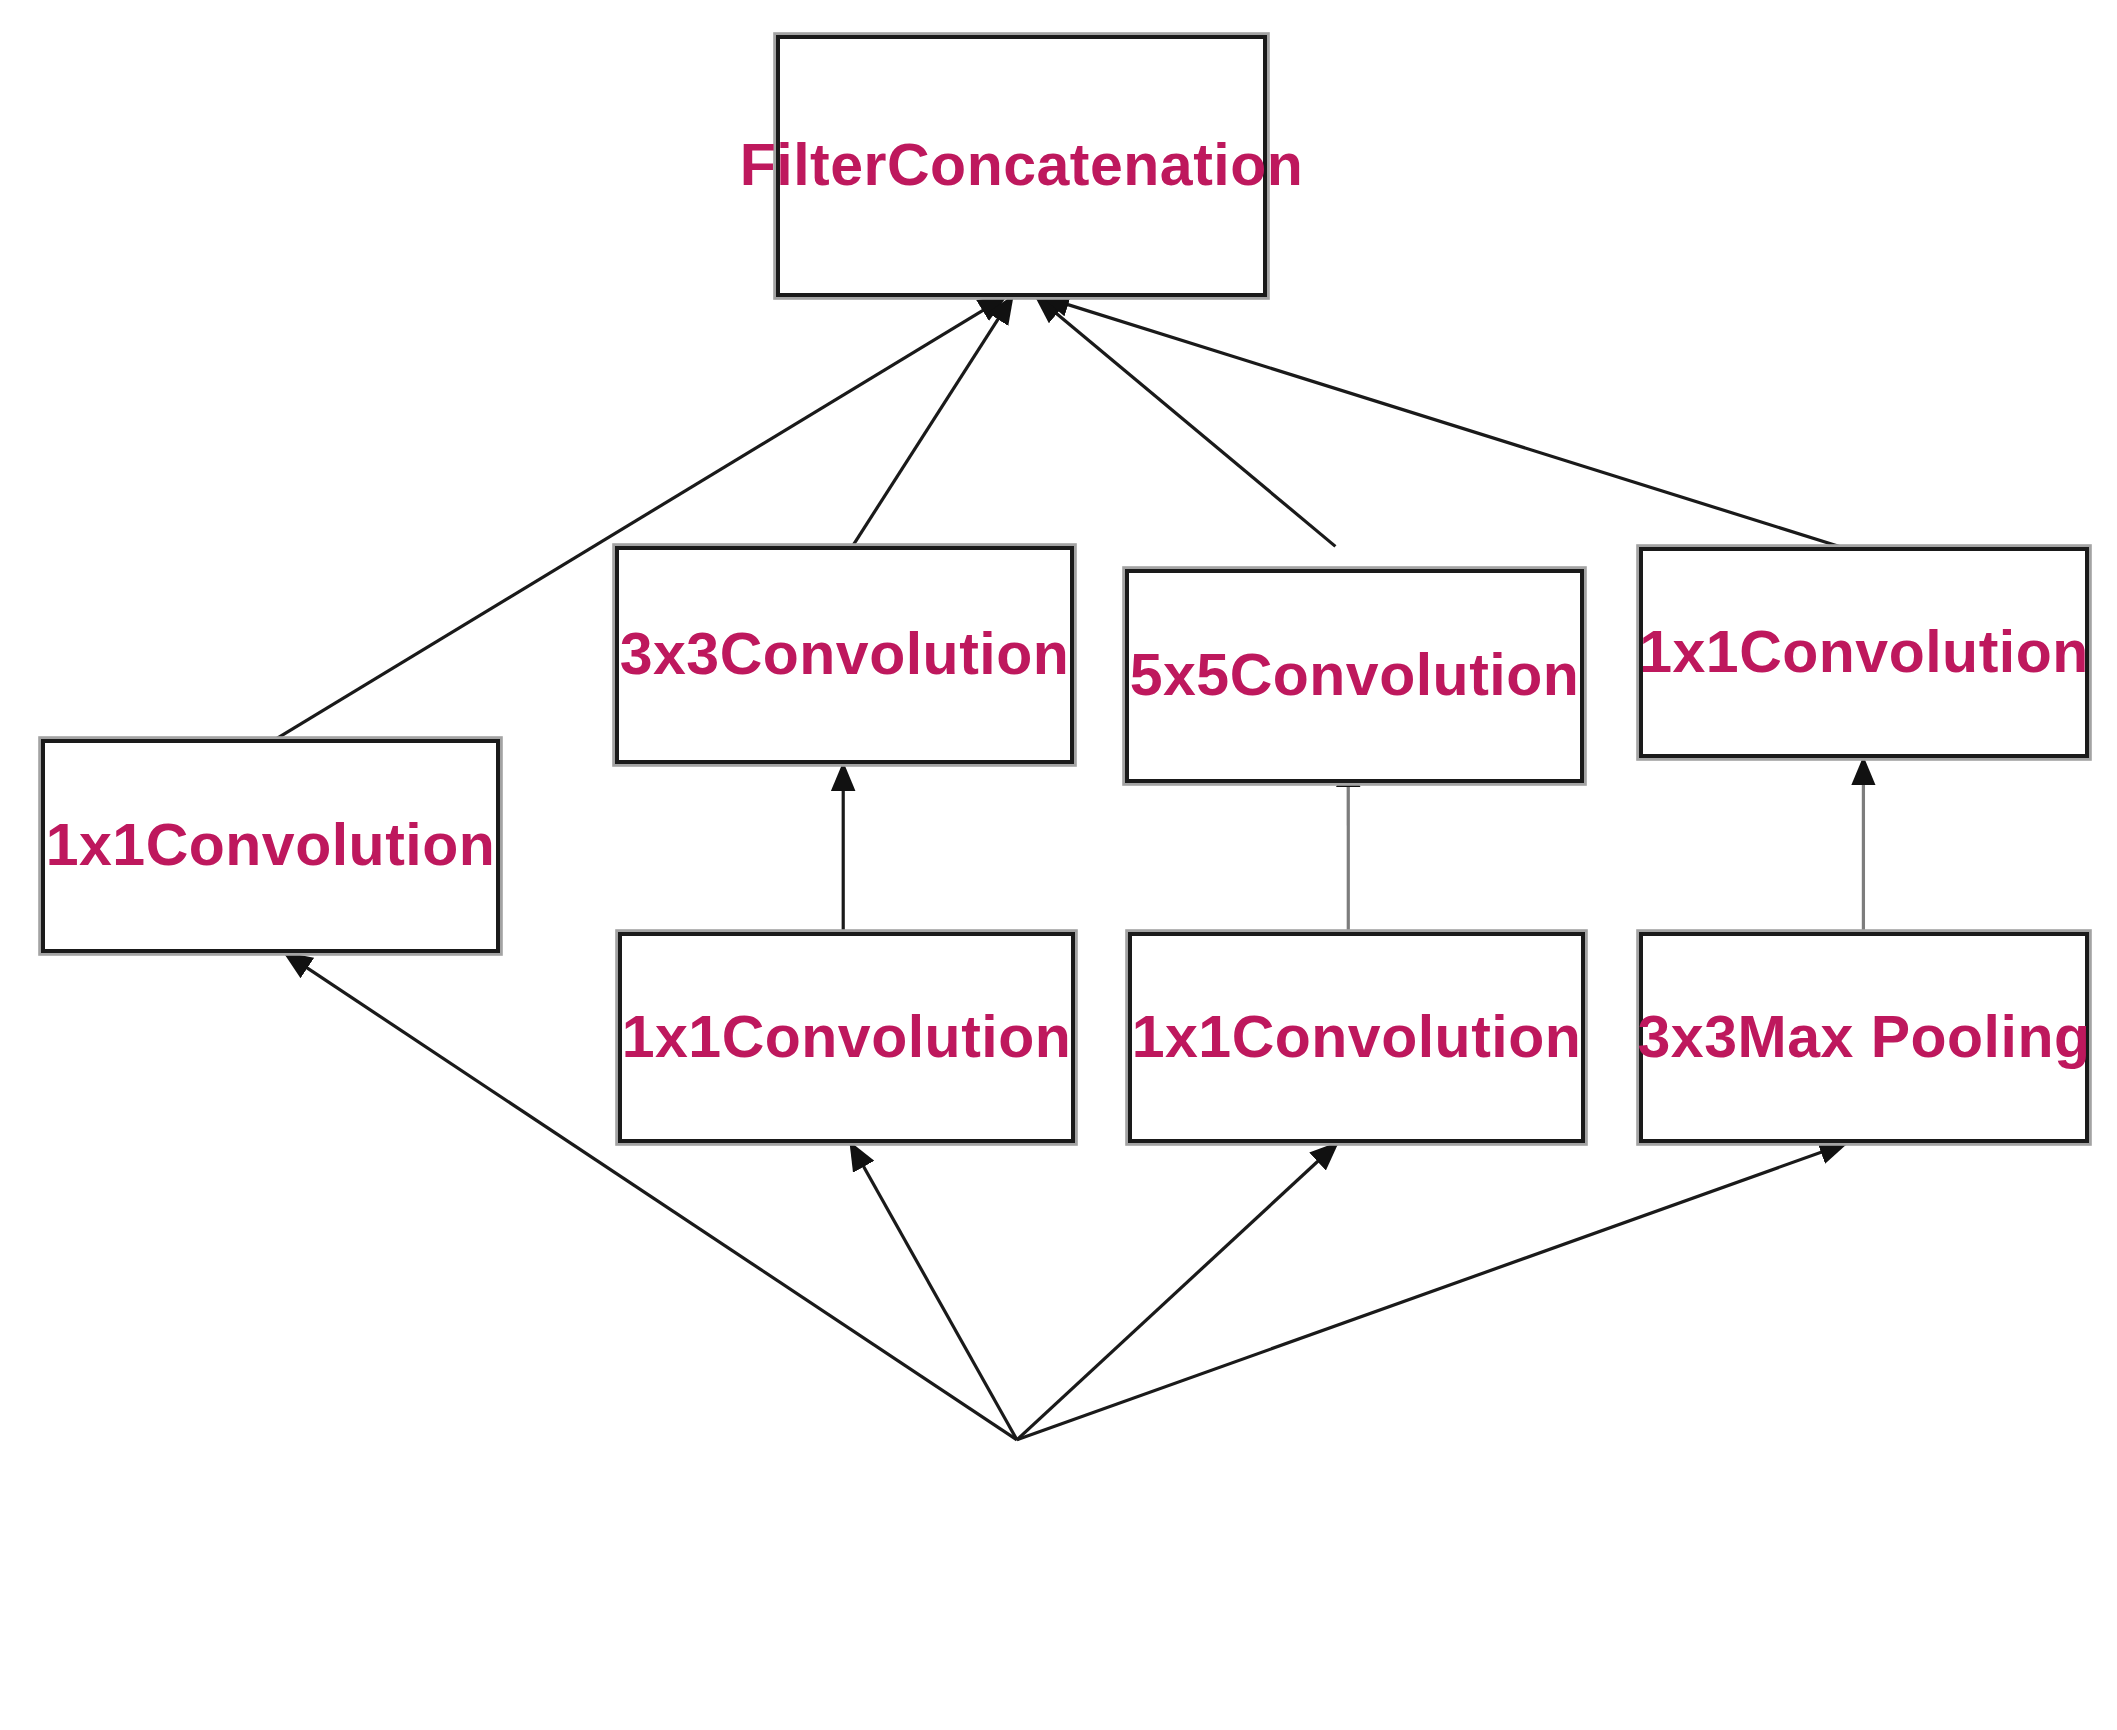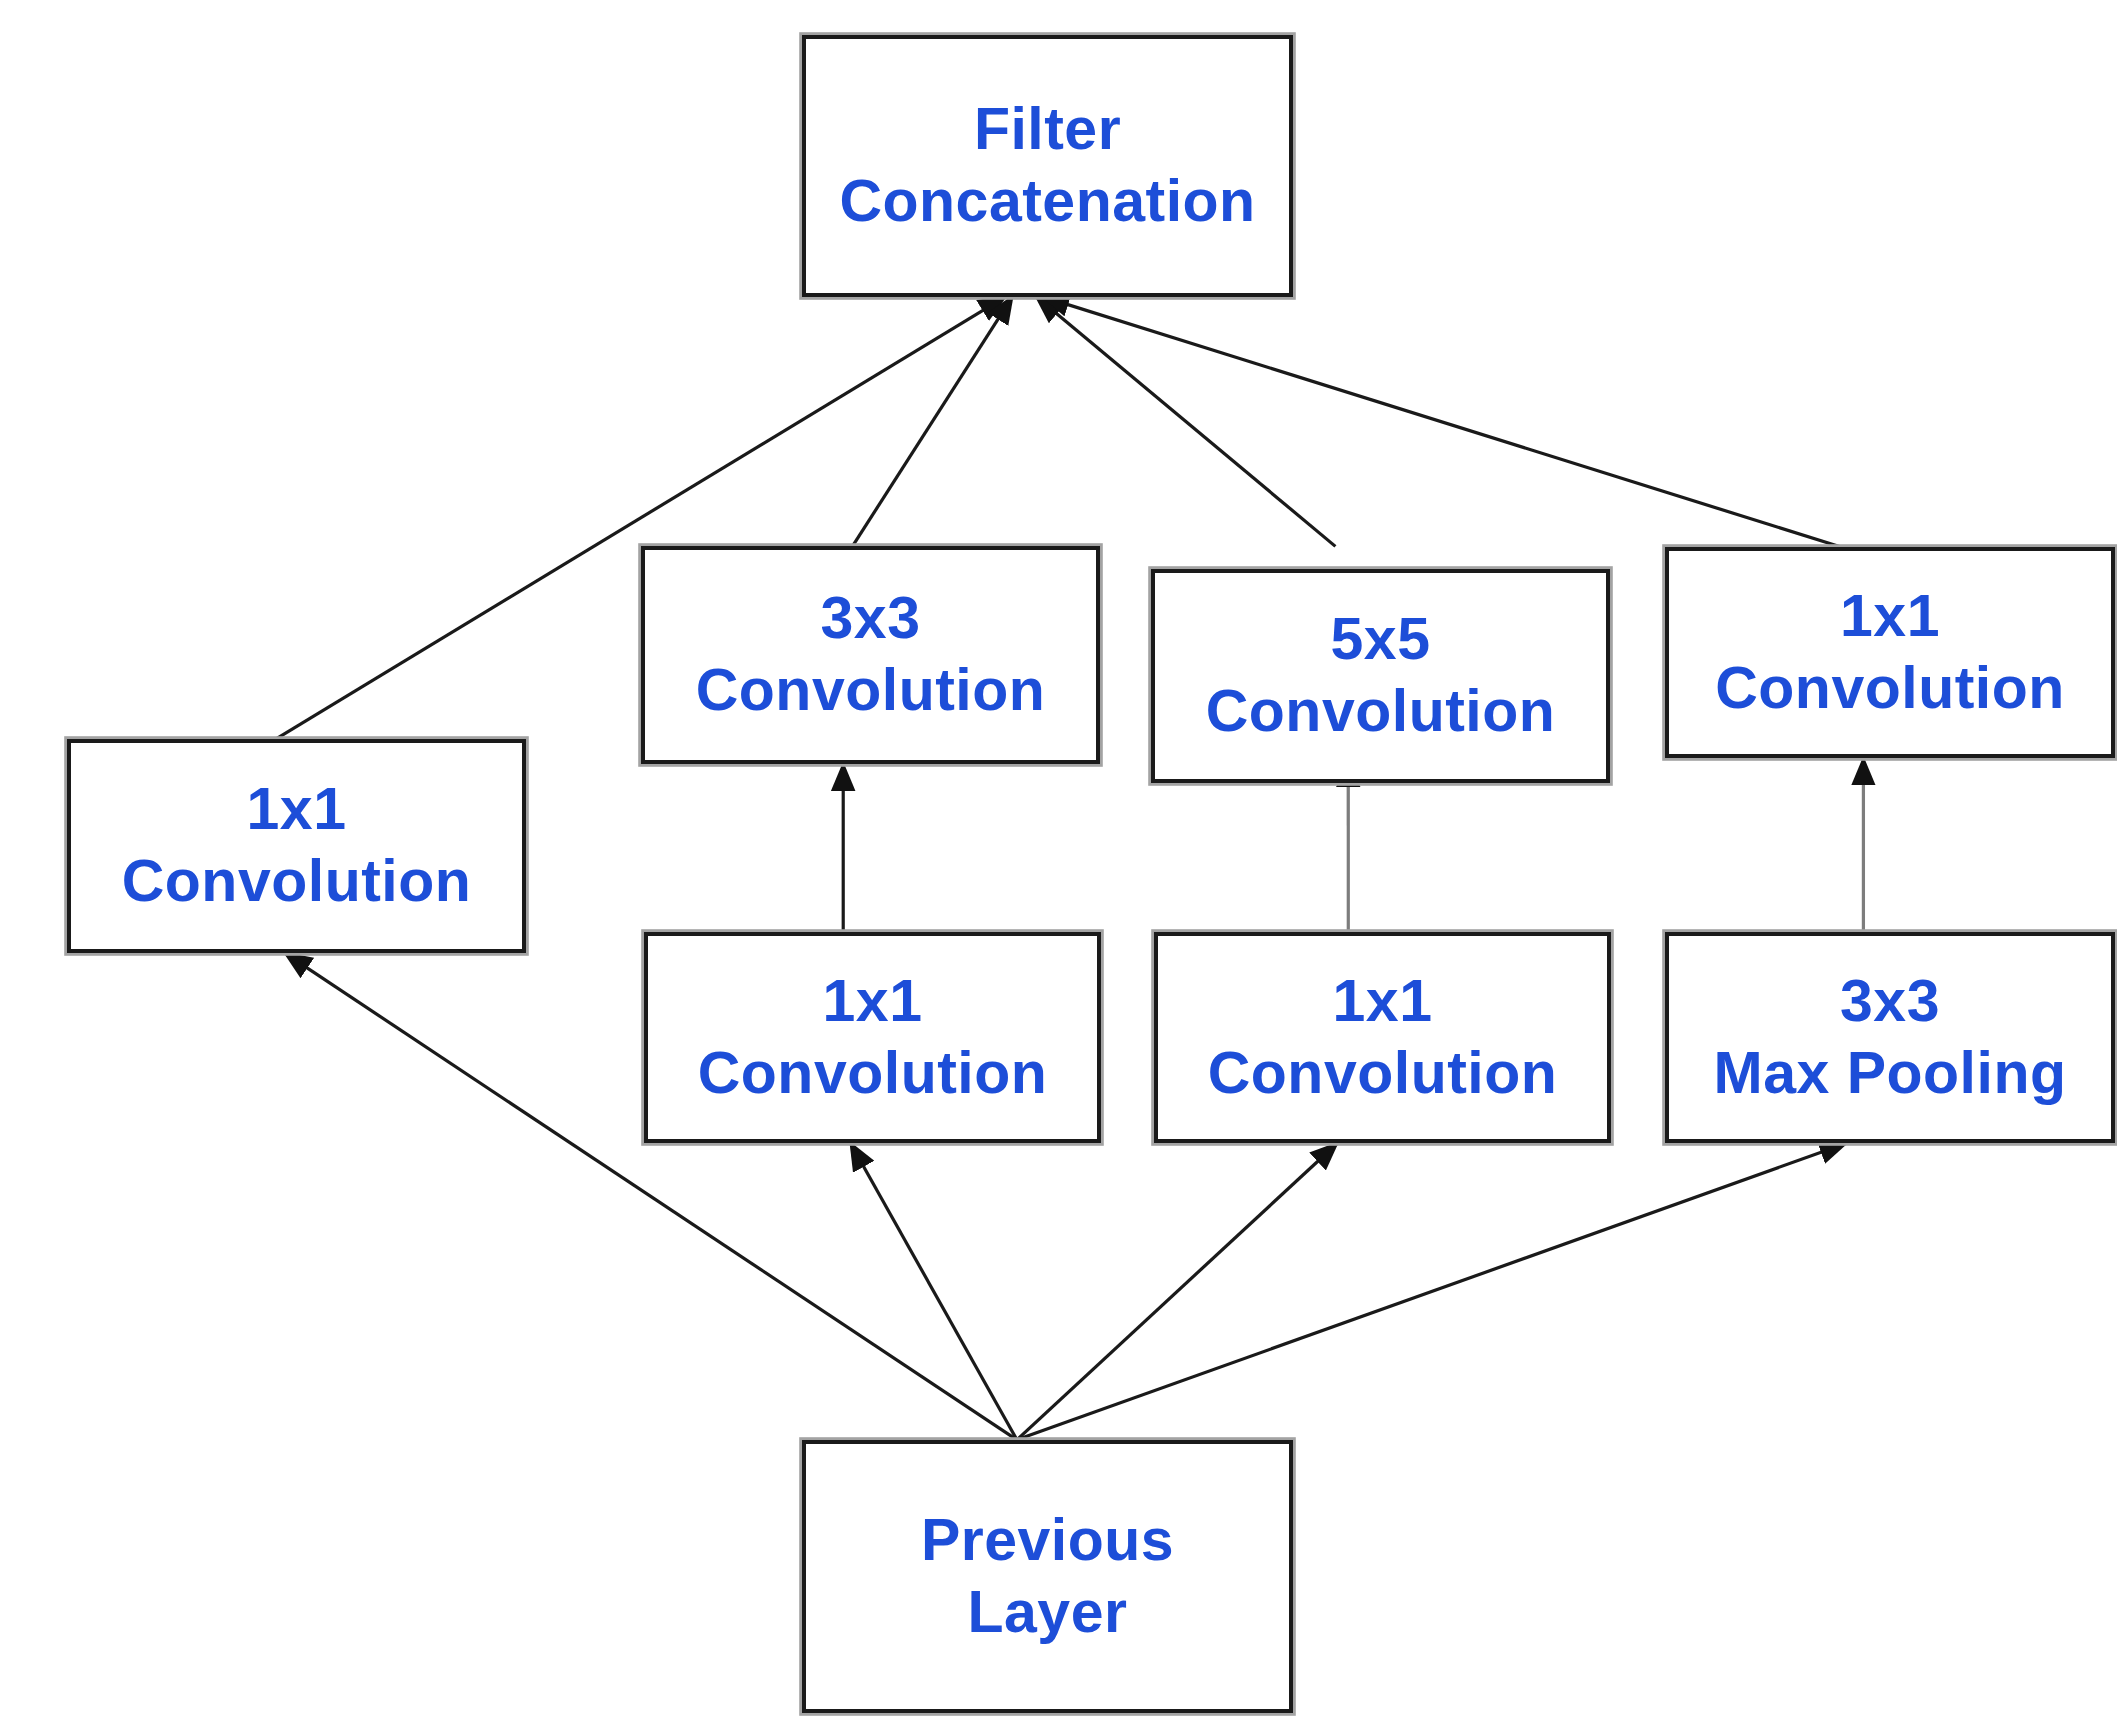--- a/index.html
+++ b/index.html
@@ -22,30 +22,29 @@
     width: 2118px;
     height: 1730px;
   }
   .node {
     position: absolute;
     box-sizing: border-box;
     border: 4.6px solid #1a1a1a;
     box-shadow: 0 0 0 2.8px #a3a3a3;
     background: #ffffff;
     display: flex;
-    flex-direction: column;
+    flex-direction: row;
     align-items: center;
     justify-content: center;
     text-align: center;
     font-weight: bold;
     font-size: 59px;
     line-height: 1.22;
-    color: #1d4ed8;
+    color: #be185d;
     letter-spacing: 0.5px;
-    margin-left: 26px;
   }
   .node .line {
     display: block;
     white-space: nowrap;
   }
 </style>
 </head>
 <body>
 
 <div id="canvas">
@@ -102,19 +101,15 @@
   <div class="node" style="left:1128px; top:932px; width:457px; height:211px;">
     <span class="line">1x1</span>
     <span class="line">Convolution</span>
   </div>
 
   <div class="node" style="left:1639px; top:932px; width:450px; height:211px;">
     <span class="line">3x3</span>
     <span class="line">Max Pooling</span>
   </div>
 
-  <div class="node" style="left:776px; top:1440px; width:491px; height:273px;">
-    <span class="line">Previous</span>
-    <span class="line">Layer</span>
-  </div>
 
 </div>
 
 
 </body></html>

